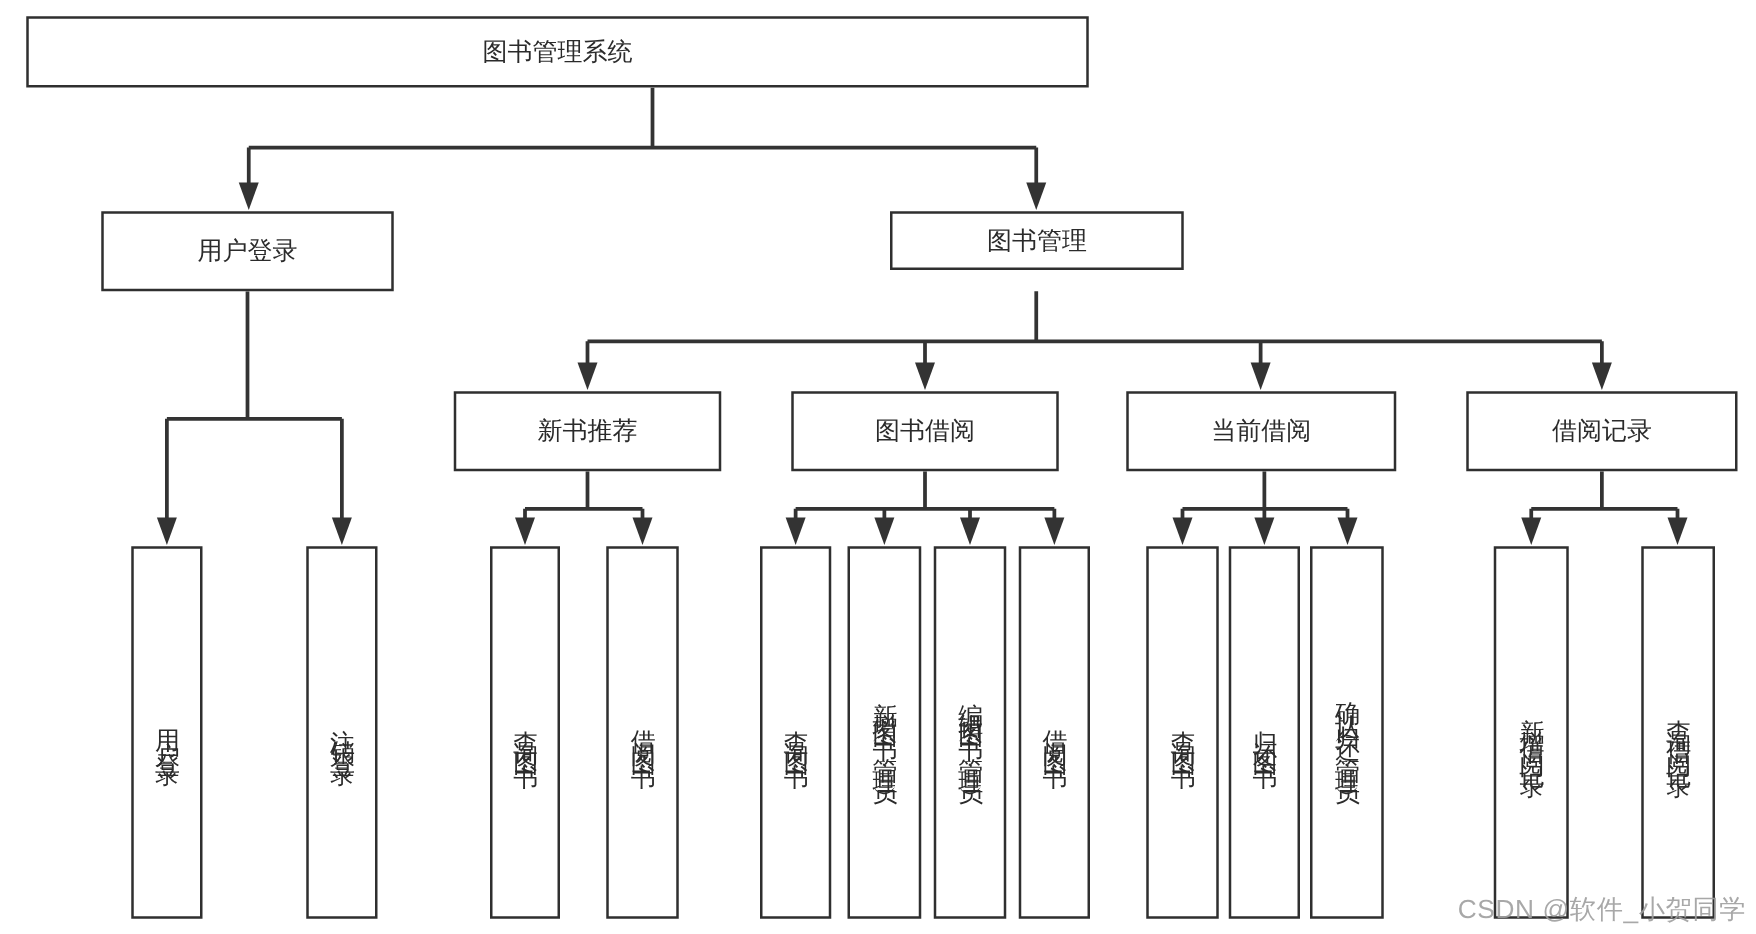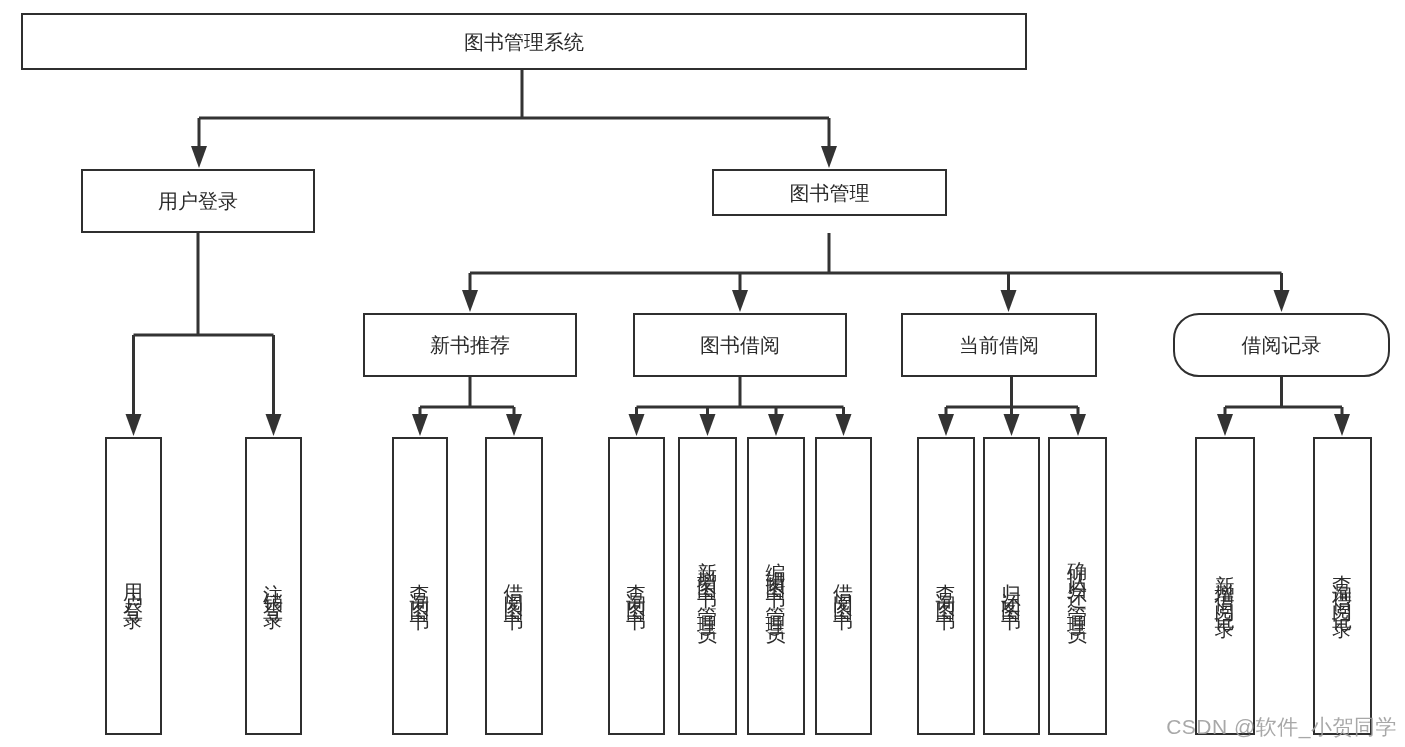--- a/index.html
+++ b/index.html
@@ -24,27 +24,27 @@
     line-height:1;
     z-index:2;
     text-align:center;
   }
   .v{
     writing-mode:vertical-rl;
     text-orientation:mixed;
     letter-spacing:9px;
   }
   .leaf{top:437px;height:298px;}
-  #n-root{left:21px;top:13px;width:1006px;height:57px;}
+  #n-root{left:21px;top:13px;width:850px;height:57px;}
   #n-b0{left:81px;top:169px;width:234px;height:64px;}
   #n-b1{left:712px;top:169px;width:235px;height:47px;}
   #n-g0{left:363px;top:313px;width:214px;height:64px;}
   #n-g1{left:633px;top:313px;width:214px;height:64px;}
-  #n-g2{left:901px;top:313px;width:196px;height:64px;}
-  #n-g3{left:1173px;top:313px;width:217px;height:64px;border-radius:26px;}
+  #n-g2{left:901px;top:313px;width:216px;height:64px;}
+  #n-g3{left:1173px;top:313px;width:217px;height:64px;}
   #l-b0c0{left:105px;width:57px;}
   #l-b0c1{left:245px;width:57px;}
   #l-g0c0{left:392px;width:56px;}
   #l-g0c1{left:485px;width:58px;}
   #l-g1c0{left:608px;width:57px;}
   #l-g1c1{left:678px;width:59px;}
   #l-g1c2{left:747px;width:58px;}
   #l-g1c3{left:815px;width:57px;}
   #l-g2c0{left:917px;width:58px;}
   #l-g2c1{left:983px;width:57px;}

